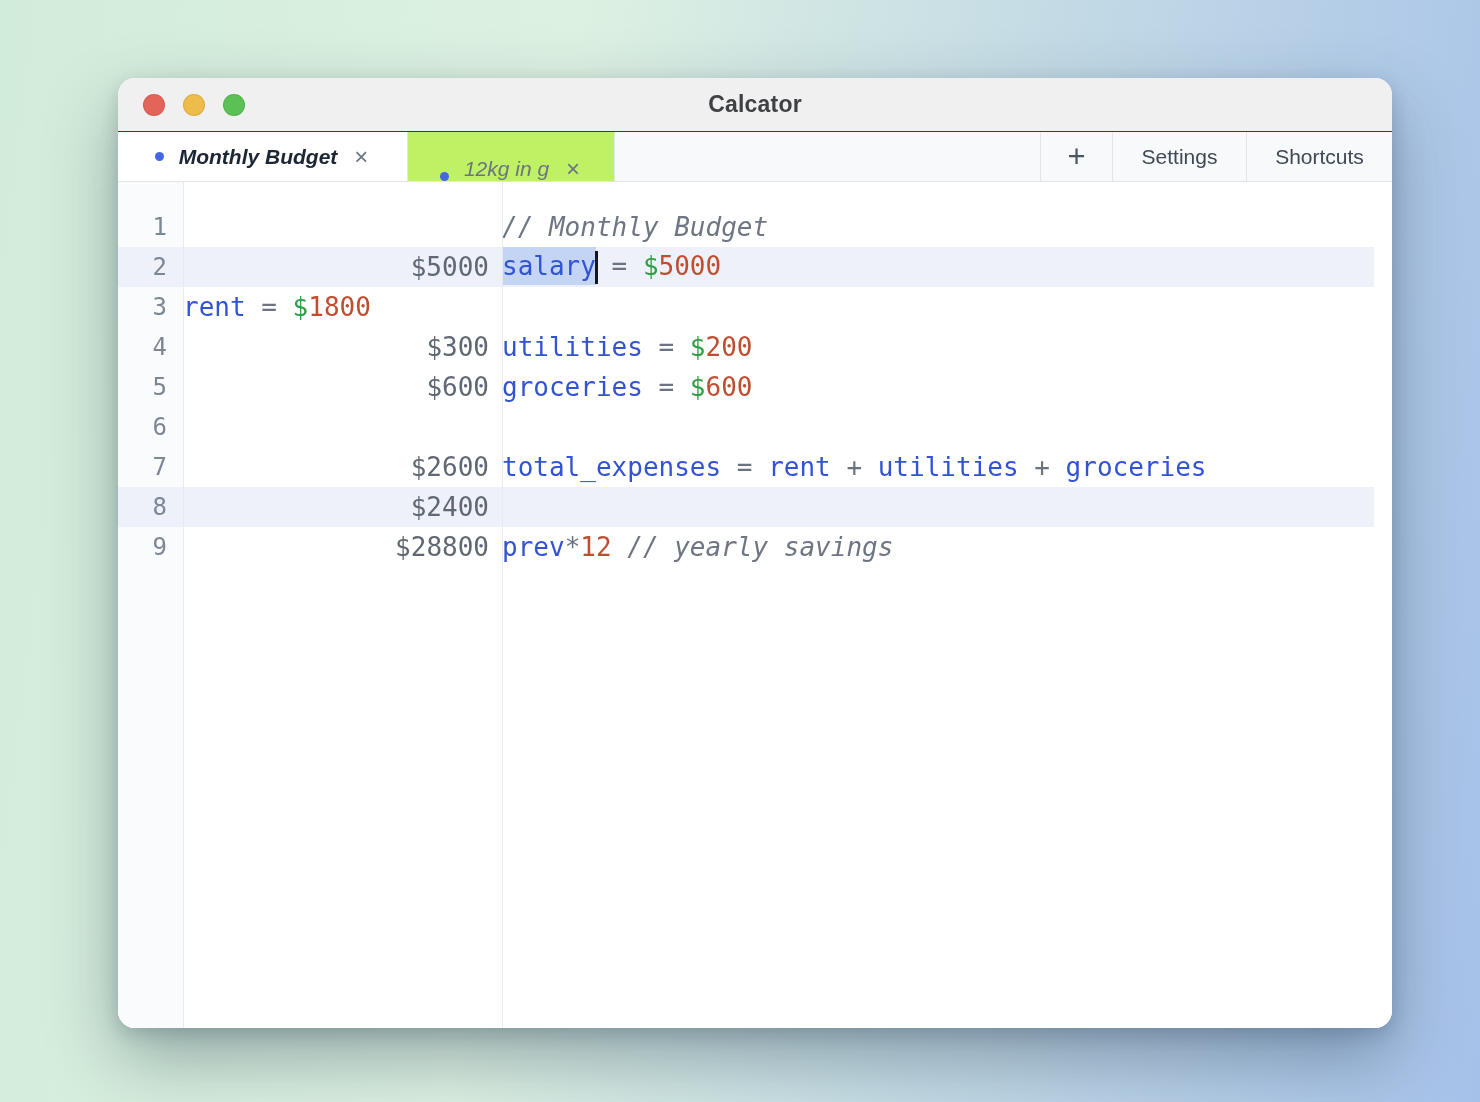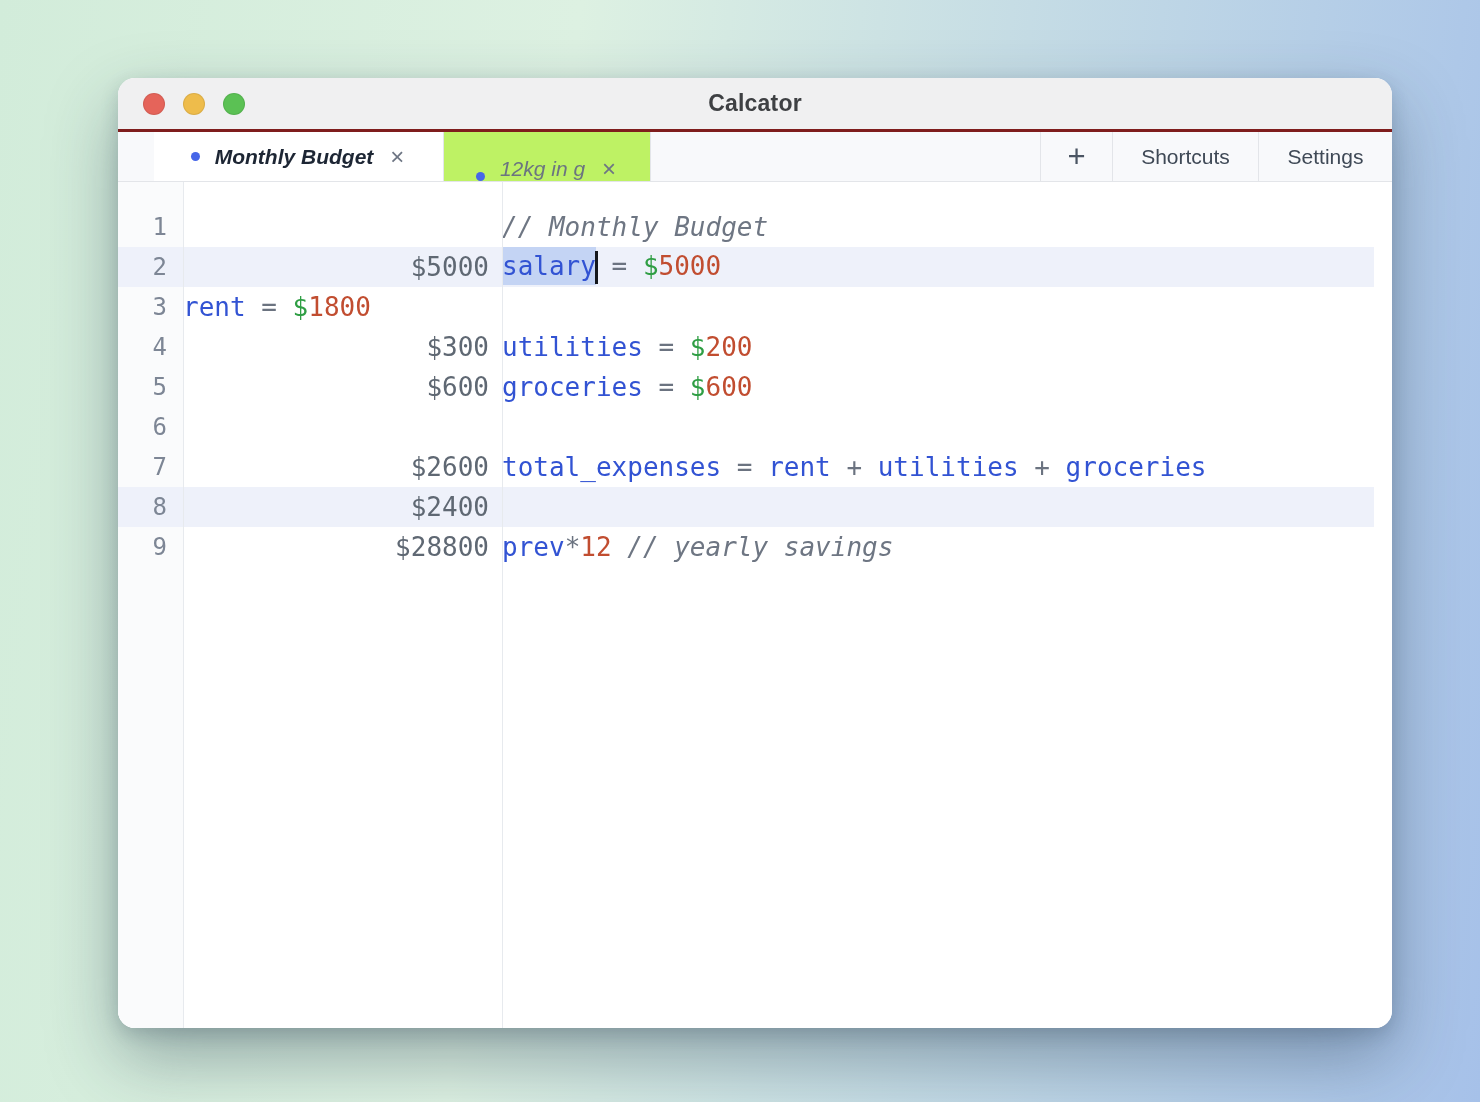--- a/index.html
+++ b/index.html
@@ -10,36 +10,36 @@
     position:relative;
   }
   .window {
     position:absolute; left:118px; top:78px; width:1274px; height:950px;
     background:#ffffff; border-radius:17px; overflow:hidden;
     box-shadow:0 30px 70px rgba(30,50,70,.38), 0 6px 18px rgba(30,50,70,.18);
     display:flex; flex-direction:column;
   }
   
   .titlebar {
-    flex:0 0 54px; background:#f0f0f1; border-bottom:3px solid #7f1d1d;
+    flex:0 0 54px; background:#f0f0f1; border-bottom:1px solid #7f1d1d;
     display:flex; align-items:center; position:relative;
   }
   .lights { display:flex; gap:18px; padding-left:25px; position:relative; z-index:2; }
   .light { width:22px; height:22px; border-radius:50%; border:1px solid rgba(0,0,0,.08); }
   .light.red    { background:var(--traffic-red,#e5645a); }
   .light.yellow { background:var(--traffic-yellow,#eebc4b); }
   .light.green  { background:var(--traffic-green,#5bc154); }
   .wintitle {
     position:absolute; left:0; right:0; text-align:center;
     font-size:23px; font-weight:bold; color:#3e4043; letter-spacing:.2px;
   }
   
   .tabstrip {
     flex:0 0 50px; background:#f8f9fb; border-bottom:1px solid #e3e5e9;
-    display:flex; align-items:stretch; font-size:21px;padding-left:36px;
+    display:flex; align-items:stretch; font-size:21px;
   }
   .tab {
     display:flex; align-items:center; gap:15px; justify-content:center;
     border-right:1px solid #e3e5e9; font-style:italic; cursor:default;
   }
   .tab.active { width:290px; background:#ffffff; }
   .tab.active .tab-label { font-weight:bold; color:#1d2634; }
   .tab.inactive { width:207px; background:#bef264;align-items:flex-end; }
   .tab.inactive .tab-label { color:#6b7480; }
   .tab-dot { width:9px; height:9px; border-radius:50%; background:var(--tab-dot-blue,#4666e8); flex:0 0 auto; }
@@ -101,22 +101,22 @@
       <span class="tab-label">Monthly Budget</span>
       <span class="tab-close">×</span>
     </div>
     <div class="tab inactive">
       <span class="tab-dot"></span>
       <span class="tab-label">12kg in g</span>
       <span class="tab-close">×</span>
     </div>
     <div class="strip-spacer"></div>
     <div class="strip-btn plus">+</div>
+    <div class="strip-btn settings">Settings</div>
     <div class="strip-btn shortcuts">Shortcuts</div>
-    <div class="strip-btn settings">Settings</div>
   </div>
 
   <div class="editor">
     <div class="gutter-bg"></div>
     <div class="vline v1"></div>
     <div class="vline v2"></div>
     <div class="rows">
         <div class="row">
     <div class="num">1</div>
     <div class="result"></div>

